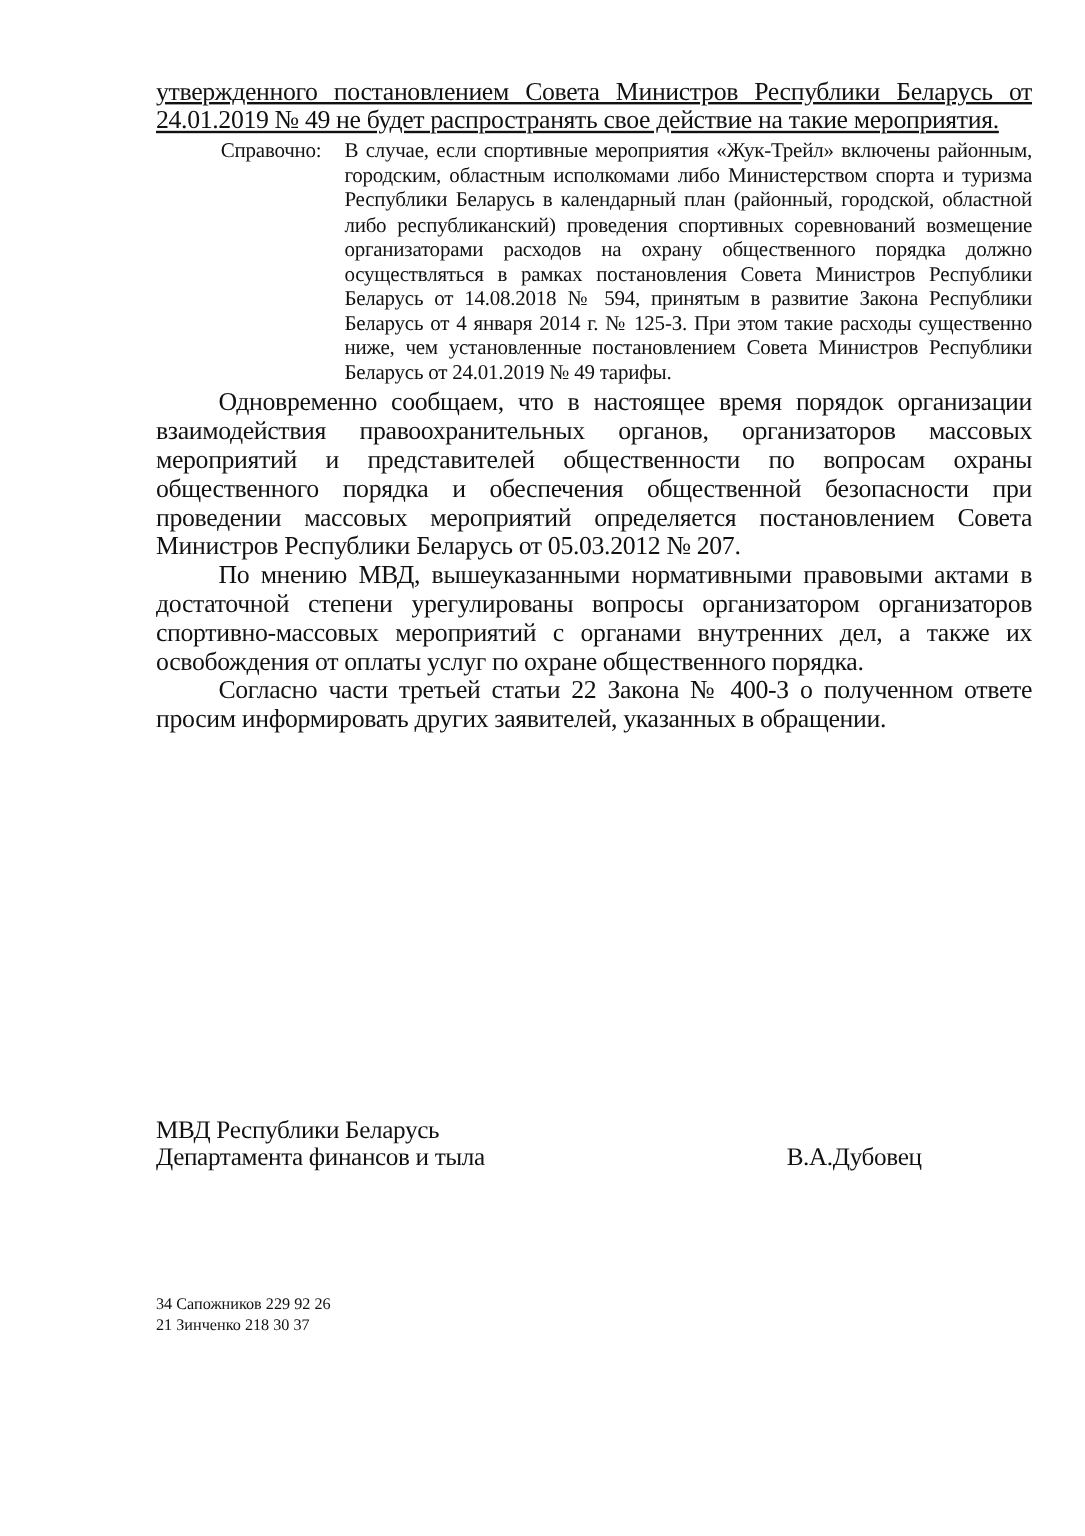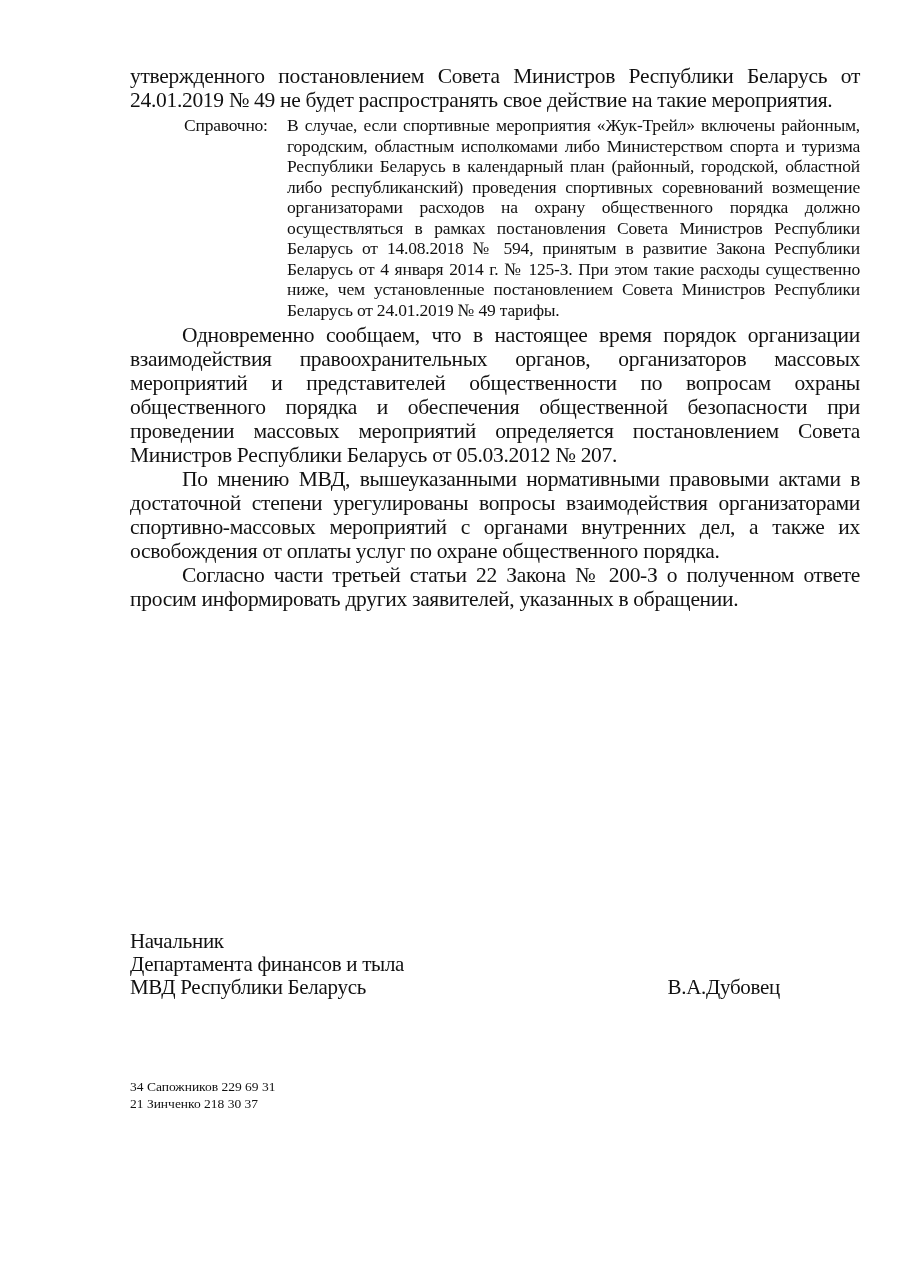--- a/index.html
+++ b/index.html
@@ -1,50 +1,49 @@
 <!DOCTYPE html>
 <html><head>
 <meta charset="utf-8">
 <style>
   html, body { margin:0; padding:0; background:#ffffff; }
   body { width:904px; height:1280px; position:relative; overflow:hidden; color:#111; font-family:"Liberation Serif", serif; }
   .page { position:absolute; left:130px; top:64px; width:730px; }
   .line-block { font-size:21.5px; line-height:24px; text-align:justify; letter-spacing:-0.3px; word-spacing:0; }
   .para { text-indent:52px; margin:0; }
-  .cont { margin:0; }
+  .cont { margin:0;text-decoration:underline; }
   .note { position:relative; margin:3px 0 0 54px; font-size:17.5px; line-height:20.5px; letter-spacing:-0.2px; text-align:justify; }
   .note-label { position:absolute; left:0; top:0; }
   .note-text { margin-left:103px; text-align:justify; }
   .sign { position:absolute; left:130px; top:930px; width:650px; font-size:21px; line-height:23px; letter-spacing:-0.3px; }
-  .sign .name { position:absolute; right:0; bottom:0; }
+  .sign .name { position:absolute; right:12px; bottom:0; }
   .footer { position:absolute; left:130px; top:1078px; font-size:13.5px; line-height:17px; }
 </style>
 </head>
 <body>
 
 <div class="page">
   <div class="line-block">
     <p class="cont">утвержденного постановлением Совета Министров Республики Беларусь от 24.01.2019 № 49 не будет распространять свое действие на такие мероприятия.</p>
   </div>
 
   <div class="note">
     <span class="note-label">Справочно:</span>
     <div class="note-text">В случае, если спортивные мероприятия «Жук-Трейл» включены районным, городским, областным исполкомами либо Министерством спорта и туризма Республики Беларусь в календарный план (районный, городской, областной либо республиканский) проведения спортивных соревнований возмещение организаторами расходов на охрану общественного порядка должно осуществляться в рамках постановления Совета Министров Республики Беларусь от 14.08.2018 № 594, принятым в развитие Закона Республики Беларусь от 4 января 2014 г. № 125-З. При этом такие расходы существенно ниже, чем установленные постановлением Совета Министров Республики Беларусь от 24.01.2019 № 49 тарифы.</div>
   </div>
 
   <div class="line-block" style="margin-top:3px;">
     <p class="para">Одновременно сообщаем, что в настоящее время порядок организации взаимодействия правоохранительных органов, организаторов массовых мероприятий и представителей общественности по вопросам охраны общественного порядка и обеспечения общественной безопасности при проведении массовых мероприятий определяется постановлением Совета Министров Республики Беларусь от 05.03.2012 № 207.</p>
-    <p class="para">По мнению МВД, вышеуказанными нормативными правовыми актами в достаточной степени урегулированы вопросы взаимодействия организаторами спортивно-массовых мероприятий с органами внутренних дел, а также их освобождения от оплаты услуг по охране общественного порядка.</p>
-    <p class="para">Согласно части третьей статьи 22 Закона № 200-З о полученном ответе просим информировать других заявителей, указанных в обращении.</p>
+    <p class="para">По мнению МВД, вышеуказанными нормативными правовыми актами в достаточной степени урегулированы вопросы организатором организаторов спортивно-массовых мероприятий с органами внутренних дел, а также их освобождения от оплаты услуг по охране общественного порядка.</p>
+    <p class="para">Согласно части третьей статьи 22 Закона № 400-З о полученном ответе просим информировать других заявителей, указанных в обращении.</p>
   </div>
 </div>
 
 <div class="sign">
-  <div>Начальник</div>
+  <div>МВД Республики Беларусь</div>
   <div>Департамента финансов и тыла</div>
-  <div>МВД Республики Беларусь</div>
   <span class="name">В.А.Дубовец</span>
 </div>
 
 <div class="footer">
-  <div>34 Сапожников 229 69 31</div>
+  <div>34 Сапожников 229 92 26</div>
   <div>21 Зинченко 218 30 37</div>
 </div>
 
 </body></html>

